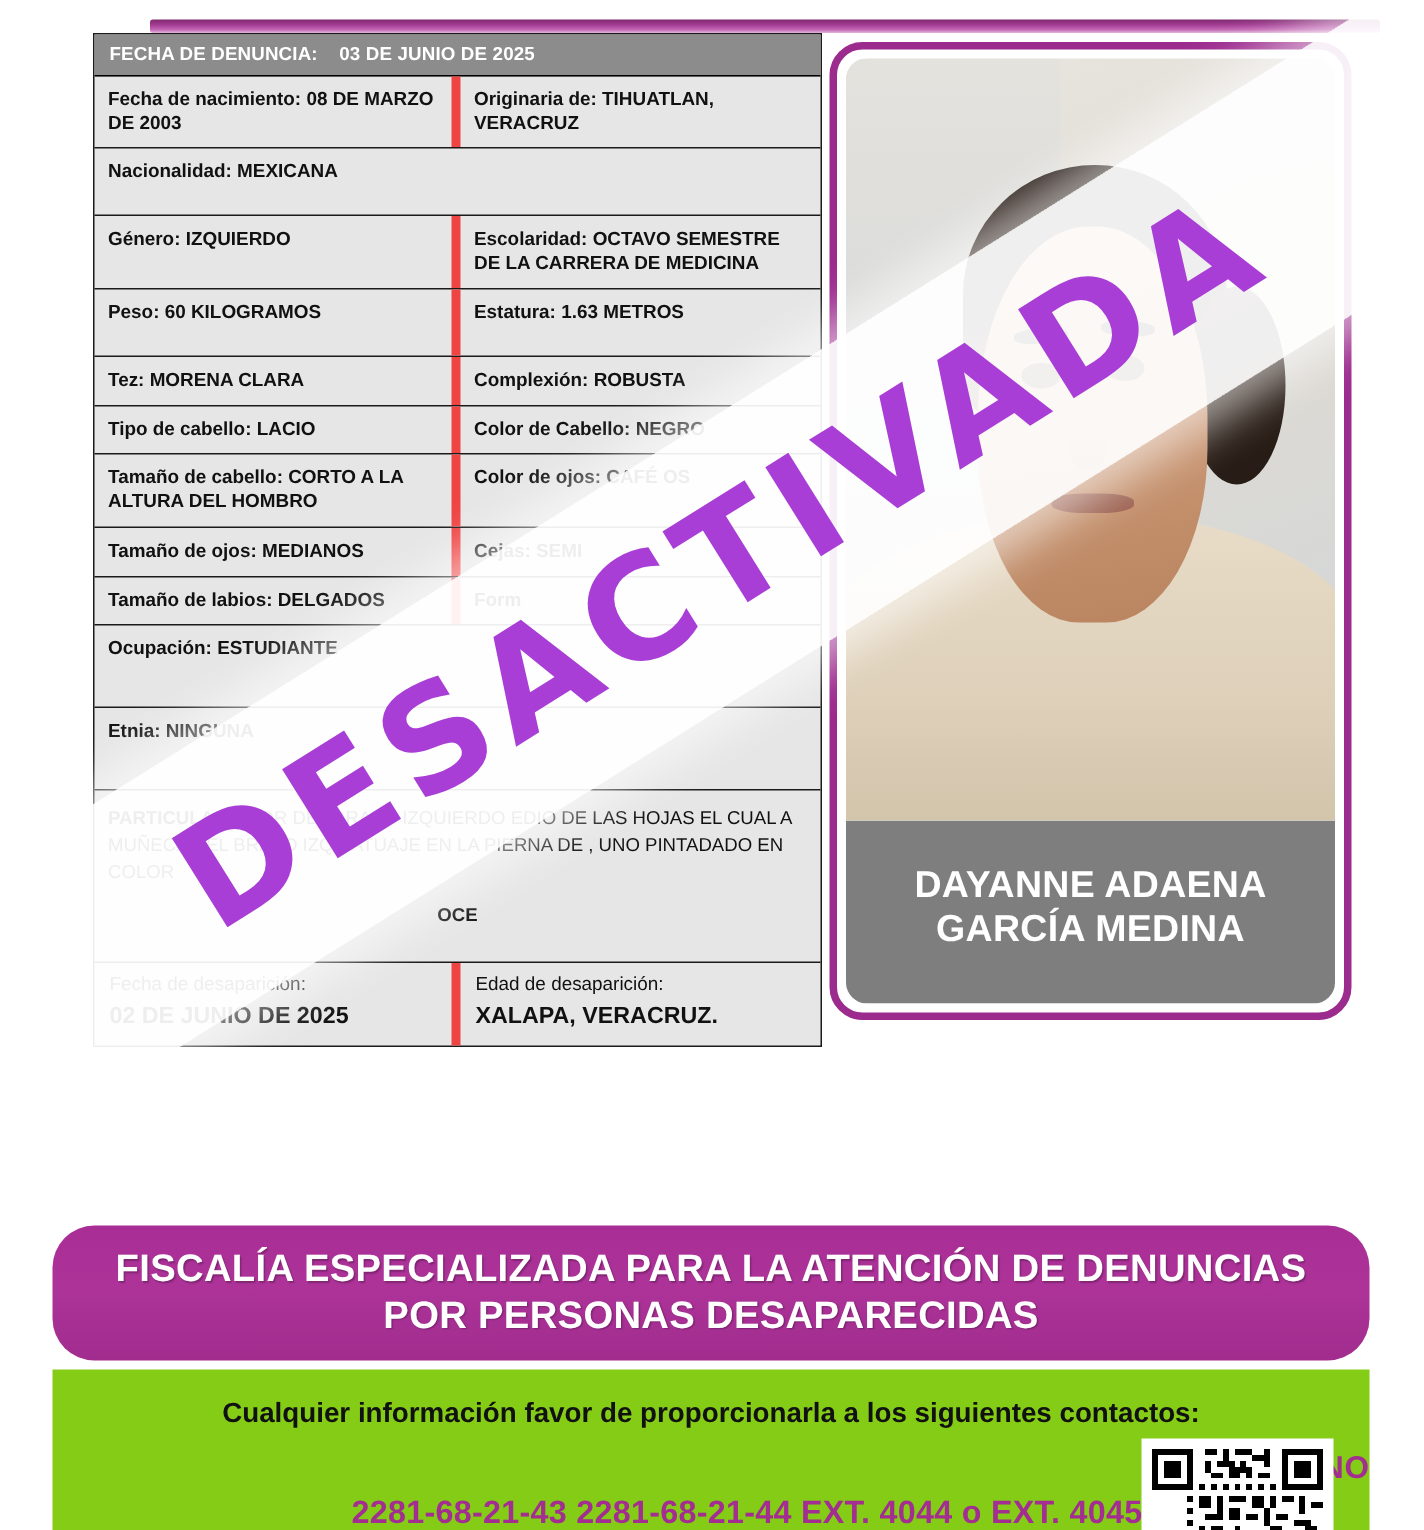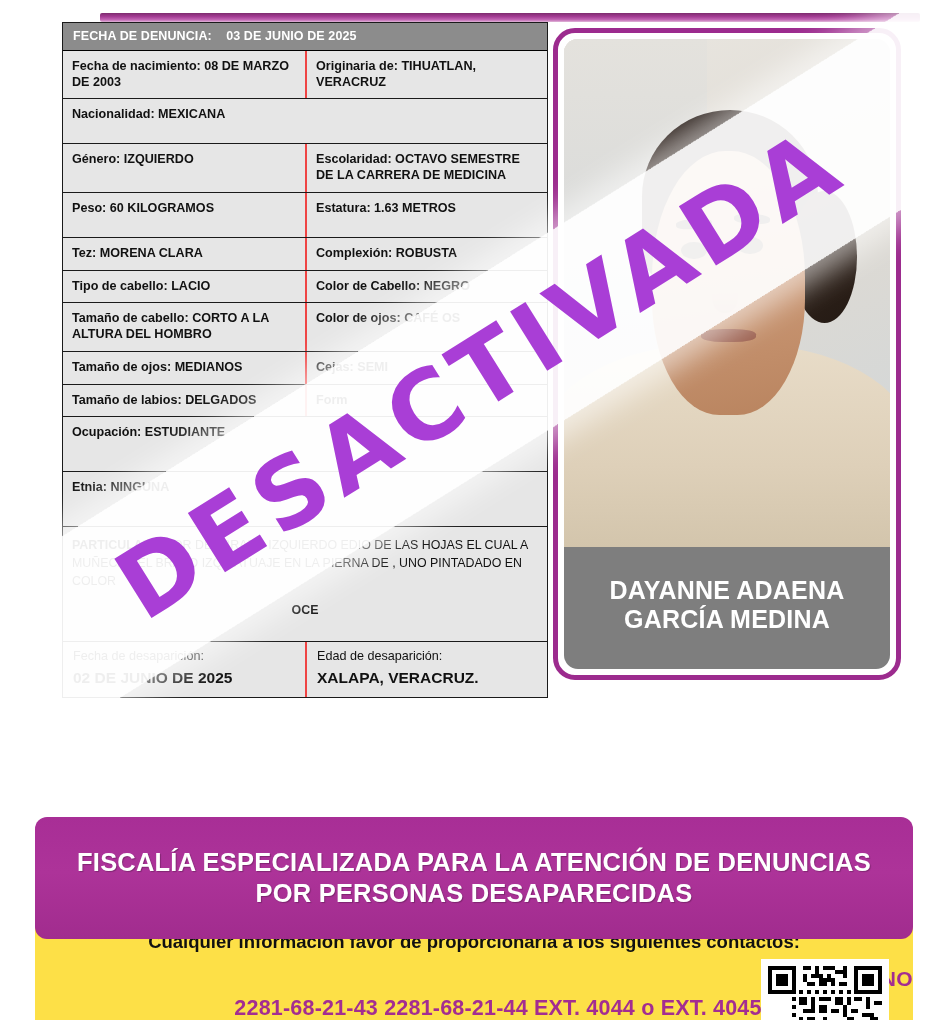--- a/index.html
+++ b/index.html
@@ -11,21 +11,21 @@
     border-radius:2px;}
 
   
   #data-table{position:absolute;left:62px;top:22px;width:486px;
     border:1px solid #1a1a1a;background:#e6e6e6;box-sizing:border-box;}
   .tbl-head{background:#8c8c8c;color:#ffffff;font-weight:bold;font-size:12.5px;
     padding:6px 10px 7px 10px;letter-spacing:.1px;border-bottom:1px solid #000000;}
   .row{display:flex;border-bottom:1px solid #1a1a1a;}
   .row:last-child{border-bottom:none;}
   .cell{padding:8px 9px;font-size:12.6px;font-weight:bold;color:#111;line-height:1.25;box-sizing:border-box;}
-  .cell.l{width:244px;border-right:2px solid #ef4444;}
+  .cell.l{width:244px;border-right:6px solid #ef4444;}
   .cell.r{width:240px;}
   .cell.full{width:100%;}
   .row.tall .cell{min-height:44px;}
   .row.xtall .cell{min-height:54px;}
 
   
   .partic{padding:10px 9px 6px 9px;font-size:12.4px;color:#111;line-height:1.45;}
   .partic b{font-weight:bold;}
   .partic-body{font-weight:normal;}
   .partic-extra{padding:6px 9px 22px 9px;font-size:12.4px;text-align:center;color:#111;}
@@ -72,29 +72,29 @@
 
   
   #watermark{position:absolute;left:-130px;top:290px;width:1220px;height:168px;
     background:rgba(255,255,255,0.93);transform:rotate(-32deg);transform-origin:center center;
     display:flex;align-items:center;justify-content:center;pointer-events:none;z-index:60;
     box-shadow:0 0 28px 14px rgba(255,255,255,0.55);}
   #watermark span{color:#a93ed6;font-weight:bold;font-size:96px;letter-spacing:7px;
     font-family:"DejaVu Sans",sans-serif;white-space:nowrap;}
 
   
-  #banner{position:absolute;left:35px;top:817px;width:878px;height:122px;
+  #banner{position:absolute;left:35px;top:817px;width:878px;height:90px;
     background:linear-gradient(180deg,#a82e96 0%,#ad3399 45%,#a12c8e 100%);
-    border-radius:12px;display:flex;align-items:center;justify-content:flex-start;z-index:5;}
+    border-radius:28px;display:flex;align-items:center;justify-content:flex-start;z-index:5;}
   #banner span{color:#ffffff;font-weight:bold;font-size:25.5px;line-height:1.22;text-align:center;
     letter-spacing:.2px;padding:0 26px;text-shadow:1px 1px 1px rgba(0,0,0,.25);}
 
   
   #contact{position:absolute;left:35px;top:913px;width:878px;height:107px;
-    background:#fde047;z-index:4;box-sizing:border-box;}
+    background:#84cc16;z-index:4;box-sizing:border-box;}
   #contact-line{position:absolute;left:0;top:18px;width:100%;text-align:center;
     font-weight:bold;font-size:18.5px;color:#111;}
   #tel-label{position:absolute;left:0;top:54px;width:100%;text-align:right;
     font-weight:bold;font-size:21px;color:#a32d91;letter-spacing:.4px;}
   #tel-numbers{position:absolute;left:0;top:83px;width:100%;text-align:center;
     font-weight:bold;font-size:21.5px;color:#a32d91;letter-spacing:.2px;margin-left:24px;}
   #qr-box{position:absolute;right:24px;top:46px;width:128px;height:128px;background:#ffffff;
     padding:7px;box-sizing:border-box;}
   #qr{width:100%;height:100%;}
 </style>

